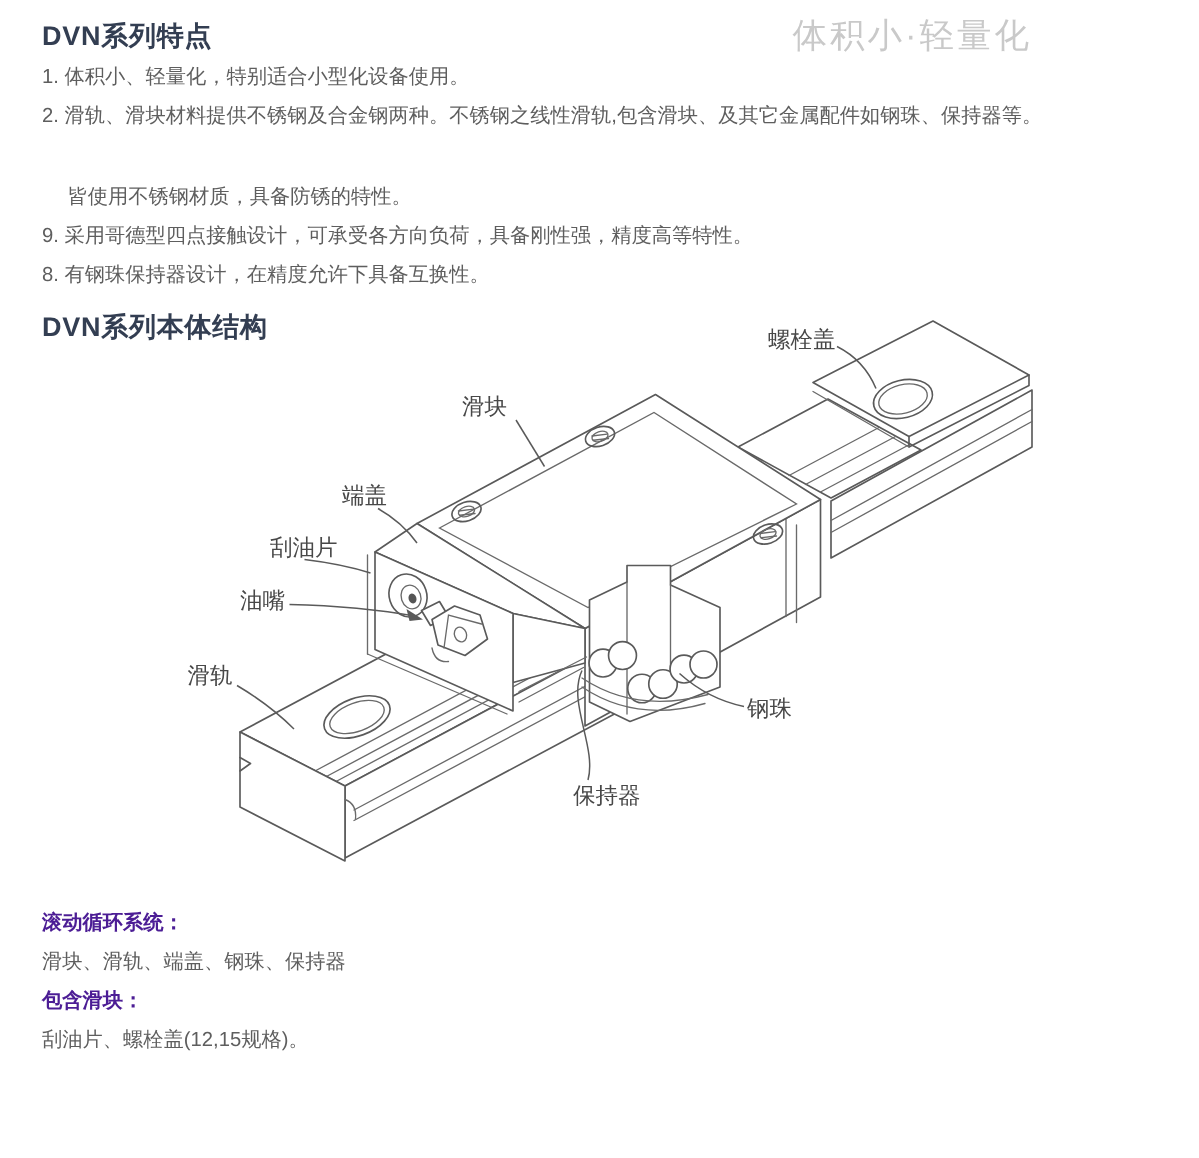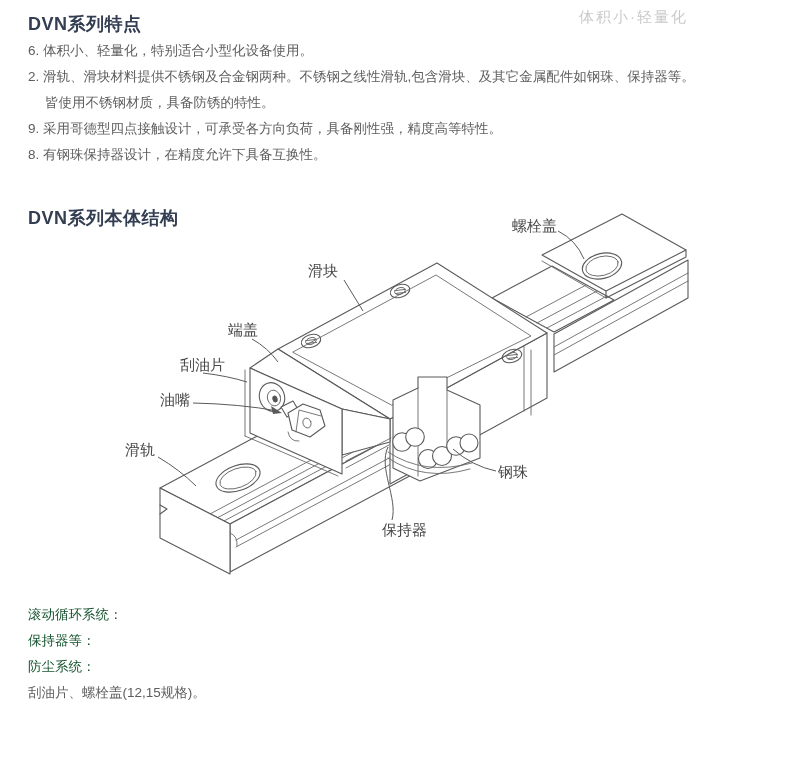--- a/index.html
+++ b/index.html
@@ -1,42 +1,42 @@
 <!DOCTYPE html>
 <html><head>
 <meta charset="utf-8">
 <style>
   html,body{margin:0;padding:0;background:#ffffff;}
   #page{position:relative;width:660px;height:772px;background:#fff;overflow:hidden;
         font-family:"Liberation Sans","DejaVu Sans",sans-serif;padding-left:42px;}
   .sec-title{position:absolute;left:28px;font-size:18px;font-weight:bold;color:#333e52;letter-spacing:.5px;}
   #title-features{top:12px;}
   #title-structure{top:178px;margin-top:28px;}
-  #watermark{position:absolute;top:8px;right:14px;font-size:15px;color:#c9c9c9;letter-spacing:2px;font-weight:400;}
+  #watermark{position:absolute;top:8px;right:14px;font-size:23px;color:#c9c9c9;letter-spacing:2px;font-weight:400;}
   #features-list{position:absolute;left:28px;top:38px;font-size:13.5px;color:#5e5e5e;line-height:26px;white-space:nowrap;}
-  .feat-line.indent{padding-left:17px;}
+  .feat-line.indent{padding-left:17px;margin-top:28px;}
   #systems{position:absolute;left:28px;top:602px;font-size:13.5px;color:#5e5e5e;line-height:26px;white-space:nowrap;}
-  .sys-title{font-weight:normal;color:#14532d;}
+  .sys-title{font-weight:bold;color:#4c1d95;}
   svg text{font-family:"Liberation Sans","DejaVu Sans",sans-serif;font-size:15px;fill:#484848;}
   .ln{fill:none;stroke:#5a5a5a;stroke-width:1.1;stroke-linejoin:round;stroke-linecap:round;}
   .face{fill:#ffffff;stroke:#5a5a5a;stroke-width:1.1;stroke-linejoin:round;}
   .thin{fill:none;stroke:#6a6a6a;stroke-width:0.9;stroke-linecap:round;}
   .leader{fill:none;stroke:#5a5a5a;stroke-width:1;}
 </style>
 </head>
 <body>
 
 <div id="page">
 
   <div id="title-features" class="sec-title">DVN系列特点</div>
 
   <div id="watermark">体积小·轻量化</div>
 
   <div id="features-list">
-    <div class="feat-line">6. 体积小、轻量化，特别适合小型化设备使用。</div>
+    <div class="feat-line">1. 体积小、轻量化，特别适合小型化设备使用。</div>
     <div class="feat-line">2. 滑轨、滑块材料提供不锈钢及合金钢两种。不锈钢之线性滑轨,包含滑块、及其它金属配件如钢珠、保持器等。</div>
     <div class="feat-line indent">皆使用不锈钢材质，具备防锈的特性。</div>
     <div class="feat-line">9. 采用哥德型四点接触设计，可承受各方向负荷，具备刚性强，精度高等特性。</div>
     <div class="feat-line">8. 有钢珠保持器设计，在精度允许下具备互换性。</div>
   </div>
 
   <div id="title-structure" class="sec-title">DVN系列本体结构</div>
 
   <svg style="position:absolute;left:0;top:200px;" width="799" height="410" viewBox="0 200 799 410">
 
@@ -164,18 +164,18 @@
       <path class="leader" d="M496,471 Q472,466 453,449"></path>
       <text x="498" y="477">钢珠</text>
 
       <path class="leader" d="M392,520 C398,498 378,468 388,447"></path>
       <text x="382" y="535">保持器</text>
     </g>
   </svg>
 
   <div id="systems">
     <div class="sys-title">滚动循环系统：</div>
-    <div class="sys-title">保持器等：</div>
-    <div class="sys-title">防尘系统：</div>
+    <div>滑块、滑轨、端盖、钢珠、保持器</div>
+    <div class="sys-title">包含滑块：</div>
     <div>刮油片、螺栓盖(12,15规格)。</div>
   </div>
 
 </div>
 
 </body></html>

